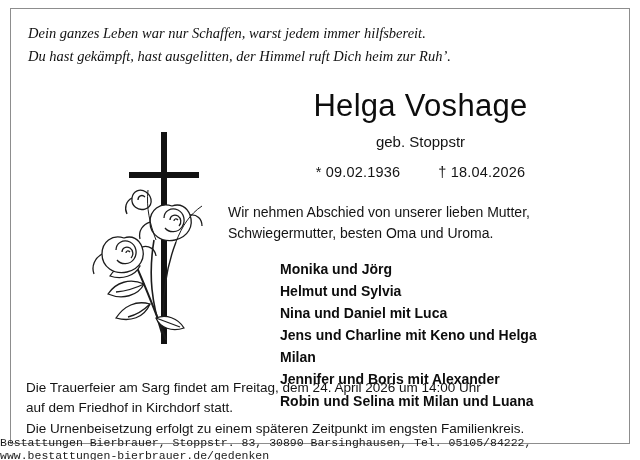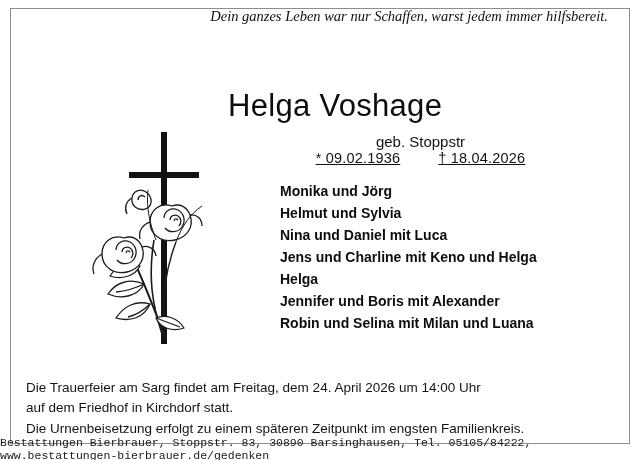--- a/index.html
+++ b/index.html
@@ -28,28 +28,27 @@
     width: 620px;
     height: 436px;
     border: 1px solid #8d8d8d;
     box-sizing: border-box;
   }
 
   
   .verse {
     position: absolute;
     left: 28px;
-    top: 5px;
+    top: 22px;
     width: 580px;
     font-family: "Liberation Serif", serif;
     font-style: italic;
     font-size: 14.5px;
     line-height: 1.62;
     color: #101010;
-    text-align: right;
   }
   .verse div {
     white-space: nowrap;
   }
 
   
   .illustration {
     position: absolute;
     left: 50px;
     top: 128px;
@@ -62,36 +61,36 @@
     position: absolute;
     left: 228px;
     top: 88px;
     width: 385px;
   }
   .name {
     font-family: "Liberation Sans", sans-serif;
     font-size: 31px;
     font-weight: 400;
     letter-spacing: 0.3px;
-    text-align: left;
+    text-align: center;
     color: #0d0d0d;
     line-height: 1.15;
   }
   .maiden {
     margin-top: 9px;
     text-align: center;
     font-size: 15px;
     color: #141414;
   }
   .dates {
+    margin-top: 14px;
     text-align: center;
     font-size: 14.5px;
     color: #141414;
     letter-spacing: 0.2px;
-    text-decoration: underline;
   }
   .dates .gap {
     display: inline-block;
     width: 38px;
   }
   .farewell {
     margin-top: 22px;
     font-size: 14px;
     line-height: 1.5;
     color: #141414;
@@ -138,20 +137,21 @@
 </style>
 </head>
 <body>
 
 <div class="obituary">
 
   <div class="frame"></div>
 
   <div class="verse">
     <div>Dein ganzes Leben war nur Schaffen, warst jedem immer hilfsbereit.</div>
+    <div>Du hast gekämpft, hast ausgelitten, der Himmel ruft Dich heim zur Ruh’.</div>
   </div>
 
   <div class="illustration">
     <svg width="180" height="225" viewBox="0 0 180 225" xmlns="http://www.w3.org/2000/svg">
 
       <g>
         <rect x="111" y="4" width="6" height="212" fill="#121212"></rect>
         <rect x="79" y="44" width="70" height="6" fill="#121212"></rect>
       </g>
 
@@ -198,26 +198,30 @@
       </g>
     </svg>
   </div>
 
   <div class="main">
     <div class="name">Helga Voshage</div>
     <div class="maiden">geb. Stoppstr</div>
     <div class="dates">
       <span>* 09.02.1936</span><span class="gap"></span><span>† 18.04.2026</span>
     </div>
+    <div class="farewell">
+      <div>Wir nehmen Abschied von unserer lieben Mutter,</div>
+      <div>Schwiegermutter, besten Oma und Uroma.</div>
+    </div>
     <div class="survivors">
       <div>Monika und Jörg</div>
       <div>Helmut und Sylvia</div>
       <div>Nina und Daniel mit Luca</div>
       <div>Jens und Charline mit Keno und Helga</div>
-      <div>Helga</div>
+      <div>Milan</div>
       <div>Jennifer und Boris mit Alexander</div>
       <div>Robin und Selina mit Milan und Luana</div>
     </div>
   </div>
 
   <div class="details">
     <div>Die Trauerfeier am Sarg findet am Freitag, dem 24. April 2026 um 14:00 Uhr</div>
     <div>auf dem Friedhof in Kirchdorf statt.</div>
     <div>Die Urnenbeisetzung erfolgt zu einem späteren Zeitpunkt im engsten Familienkreis.</div>
   </div>

